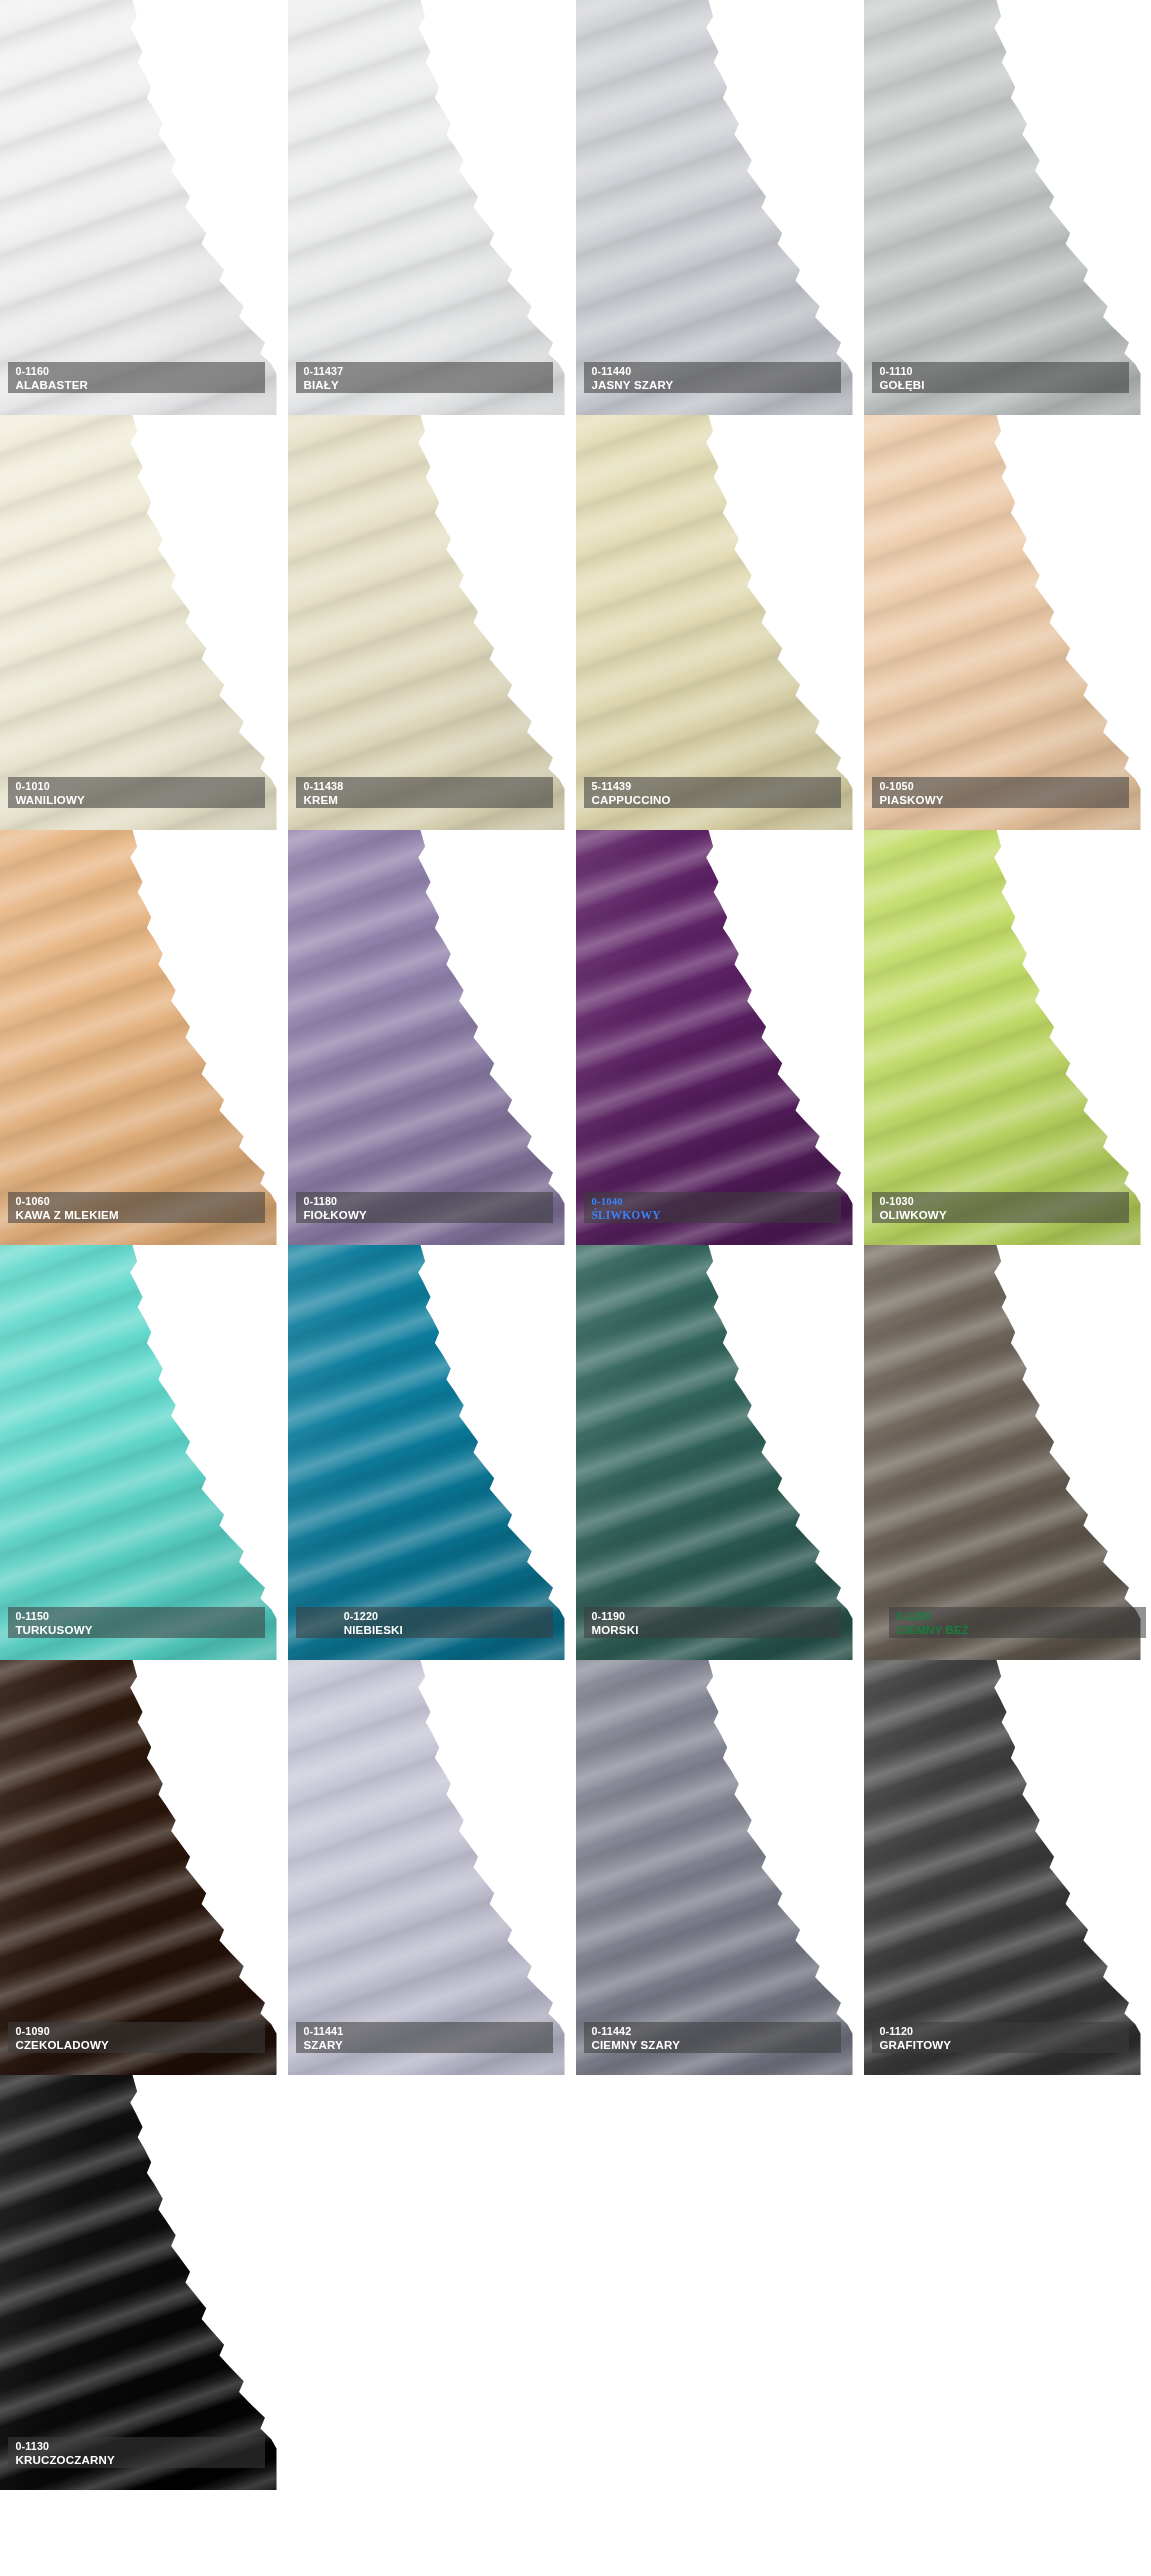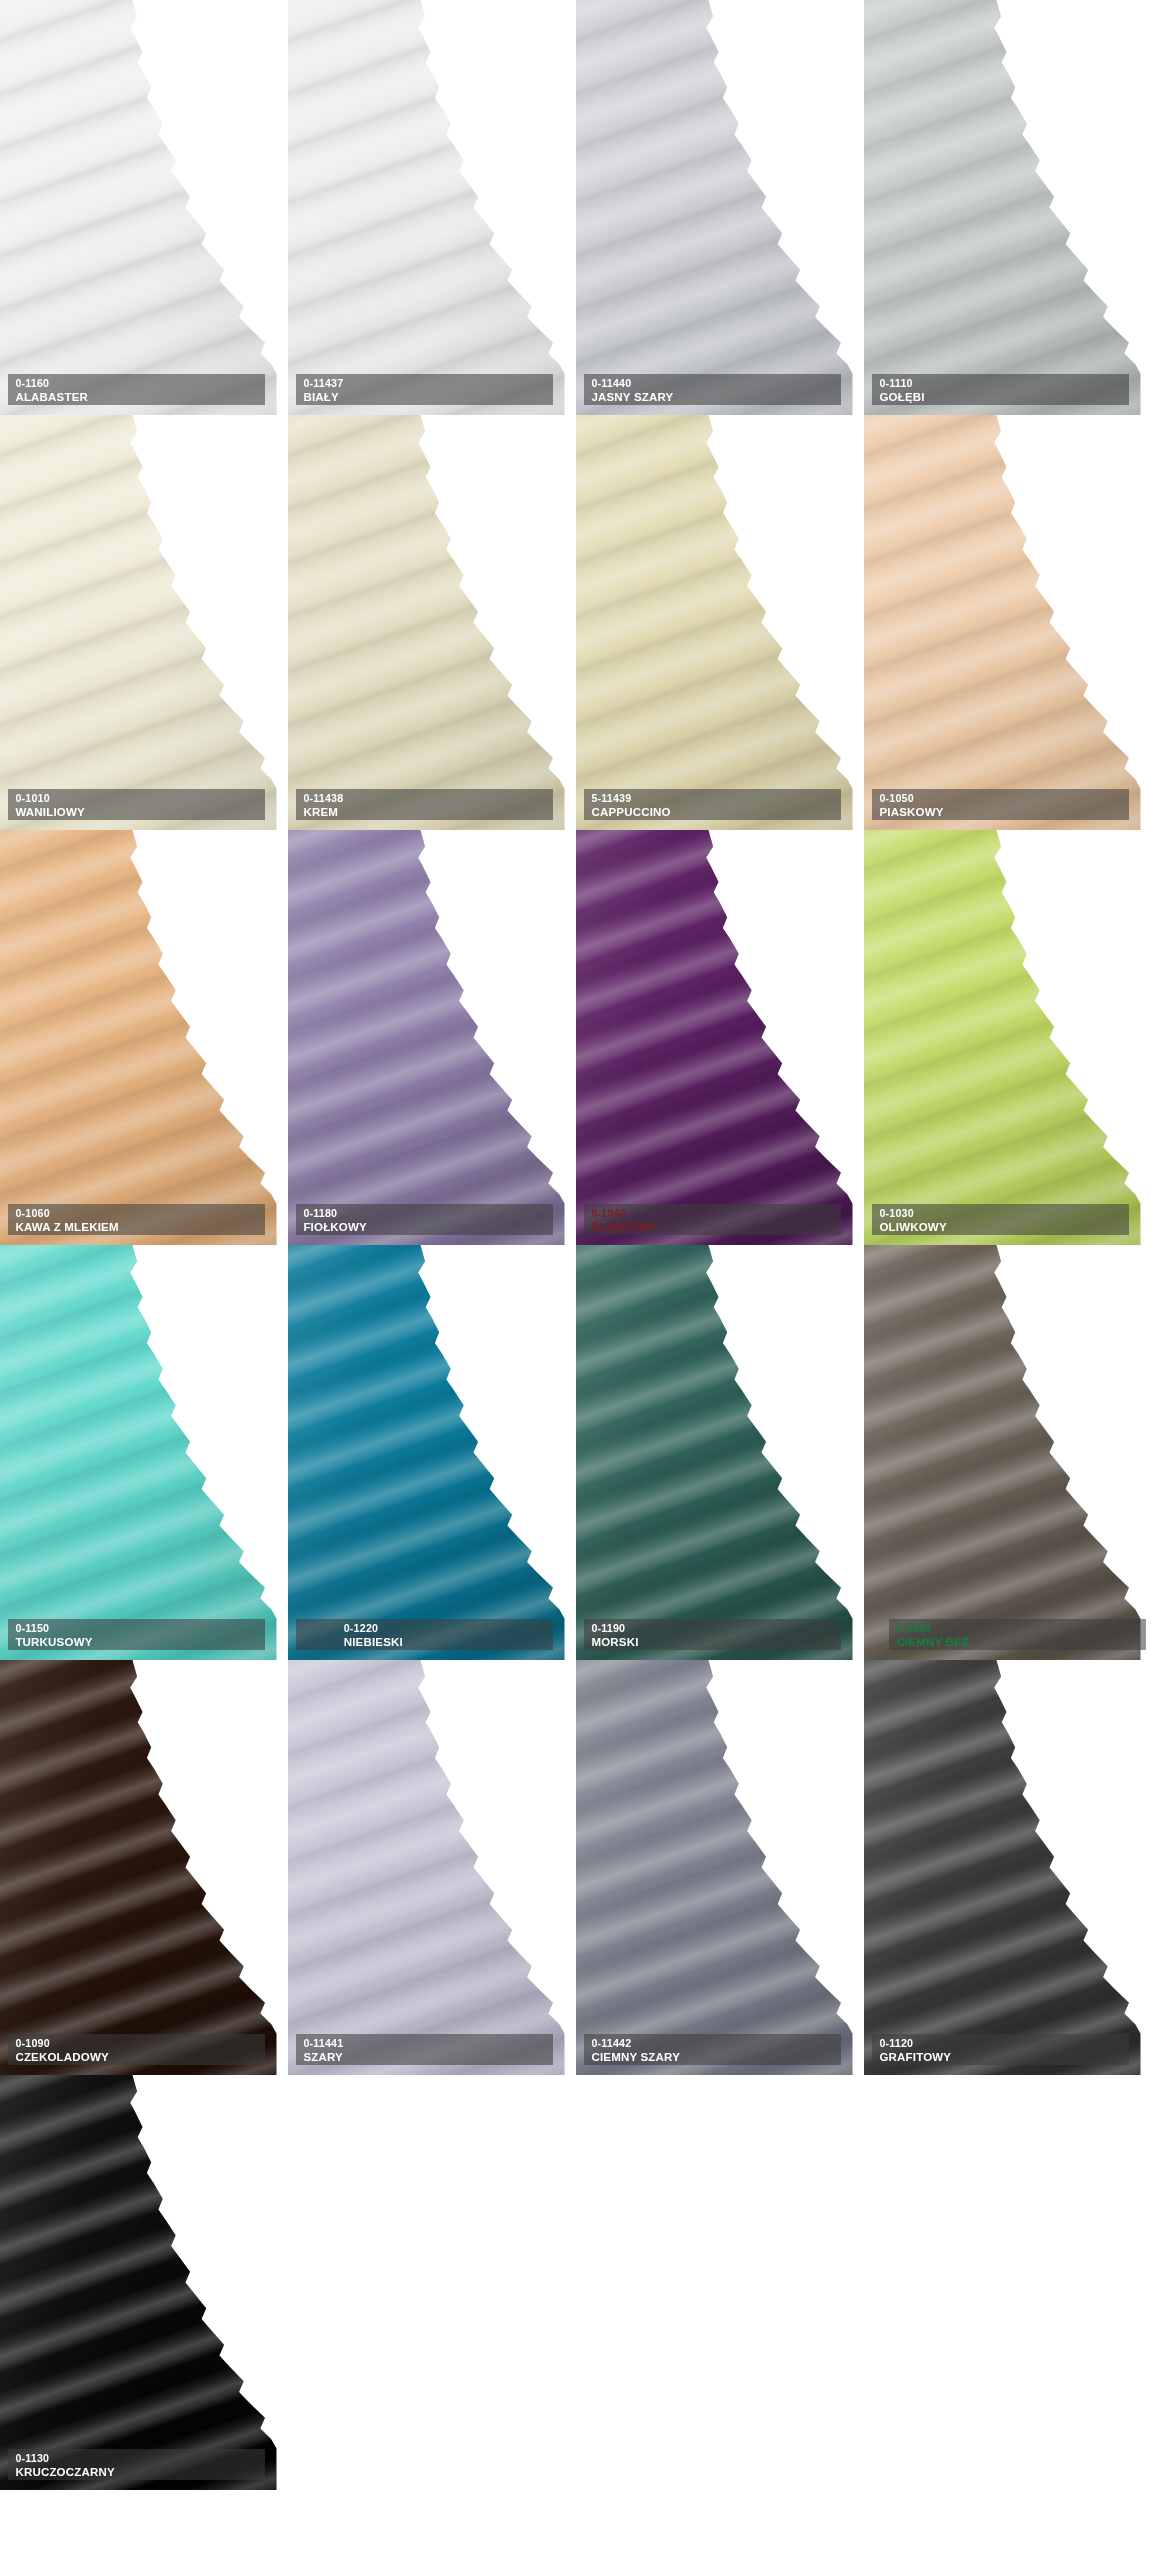--- a/index.html
+++ b/index.html
@@ -93,21 +93,21 @@
     pointer-events:none;
     background-image:linear-gradient(100deg,
       rgba(255,255,255,0.10) 0%,
       rgba(255,255,255,0.02) 28%,
       rgba(0,0,0,0.00) 55%,
       rgba(0,0,0,0.055) 100%);
   }
   .label {
     position:absolute;
     left:7.7px;
-    bottom:10px;
+    bottom:22px;
     width:257px;
     height:31px;
     background:rgba(60,60,60,0.56);
     color:#ffffff;
     padding:2.3px 0 0 7.7px;
     line-height:14px;
     letter-spacing:0.2px;
   }
   .label .code {
     font-size:10.7px;
@@ -225,21 +225,21 @@
       <div class="label" style="background: rgba(60, 60, 60, 0.56); color: rgb(255, 255, 255);">
         <span class="code">0-1180</span>
         <span class="name">FIOŁKOWY</span>
       </div>
     </div>
     <div class="swatch">
       <div class="fabric shape" style="background: linear-gradient(158deg, rgb(91, 32, 99) 0%, rgb(91, 32, 99) 38%, rgb(69, 22, 76) 100%);">
         <div class="pleats"></div>
         <div class="shade"></div>
       </div>
-      <div class="label" style="background: rgba(60, 60, 60, 0.56); color: #7f1d1d;">
+      <div class="label" style="background: rgba(60, 60, 60, 0.56); color: #3b82f6; font-family: Liberation Serif, serif;">
         <span class="code">0-1040</span>
         <span class="name">ŚLIWKOWY</span>
       </div>
     </div>
     <div class="swatch">
       <div class="fabric shape" style="background: linear-gradient(158deg, rgb(195, 220, 105) 0%, rgb(195, 220, 105) 38%, rgb(168, 193, 82) 100%);">
         <div class="pleats"></div>
         <div class="shade"></div>
       </div>
       <div class="label" style="background: rgba(60, 60, 60, 0.56); color: rgb(255, 255, 255);">

